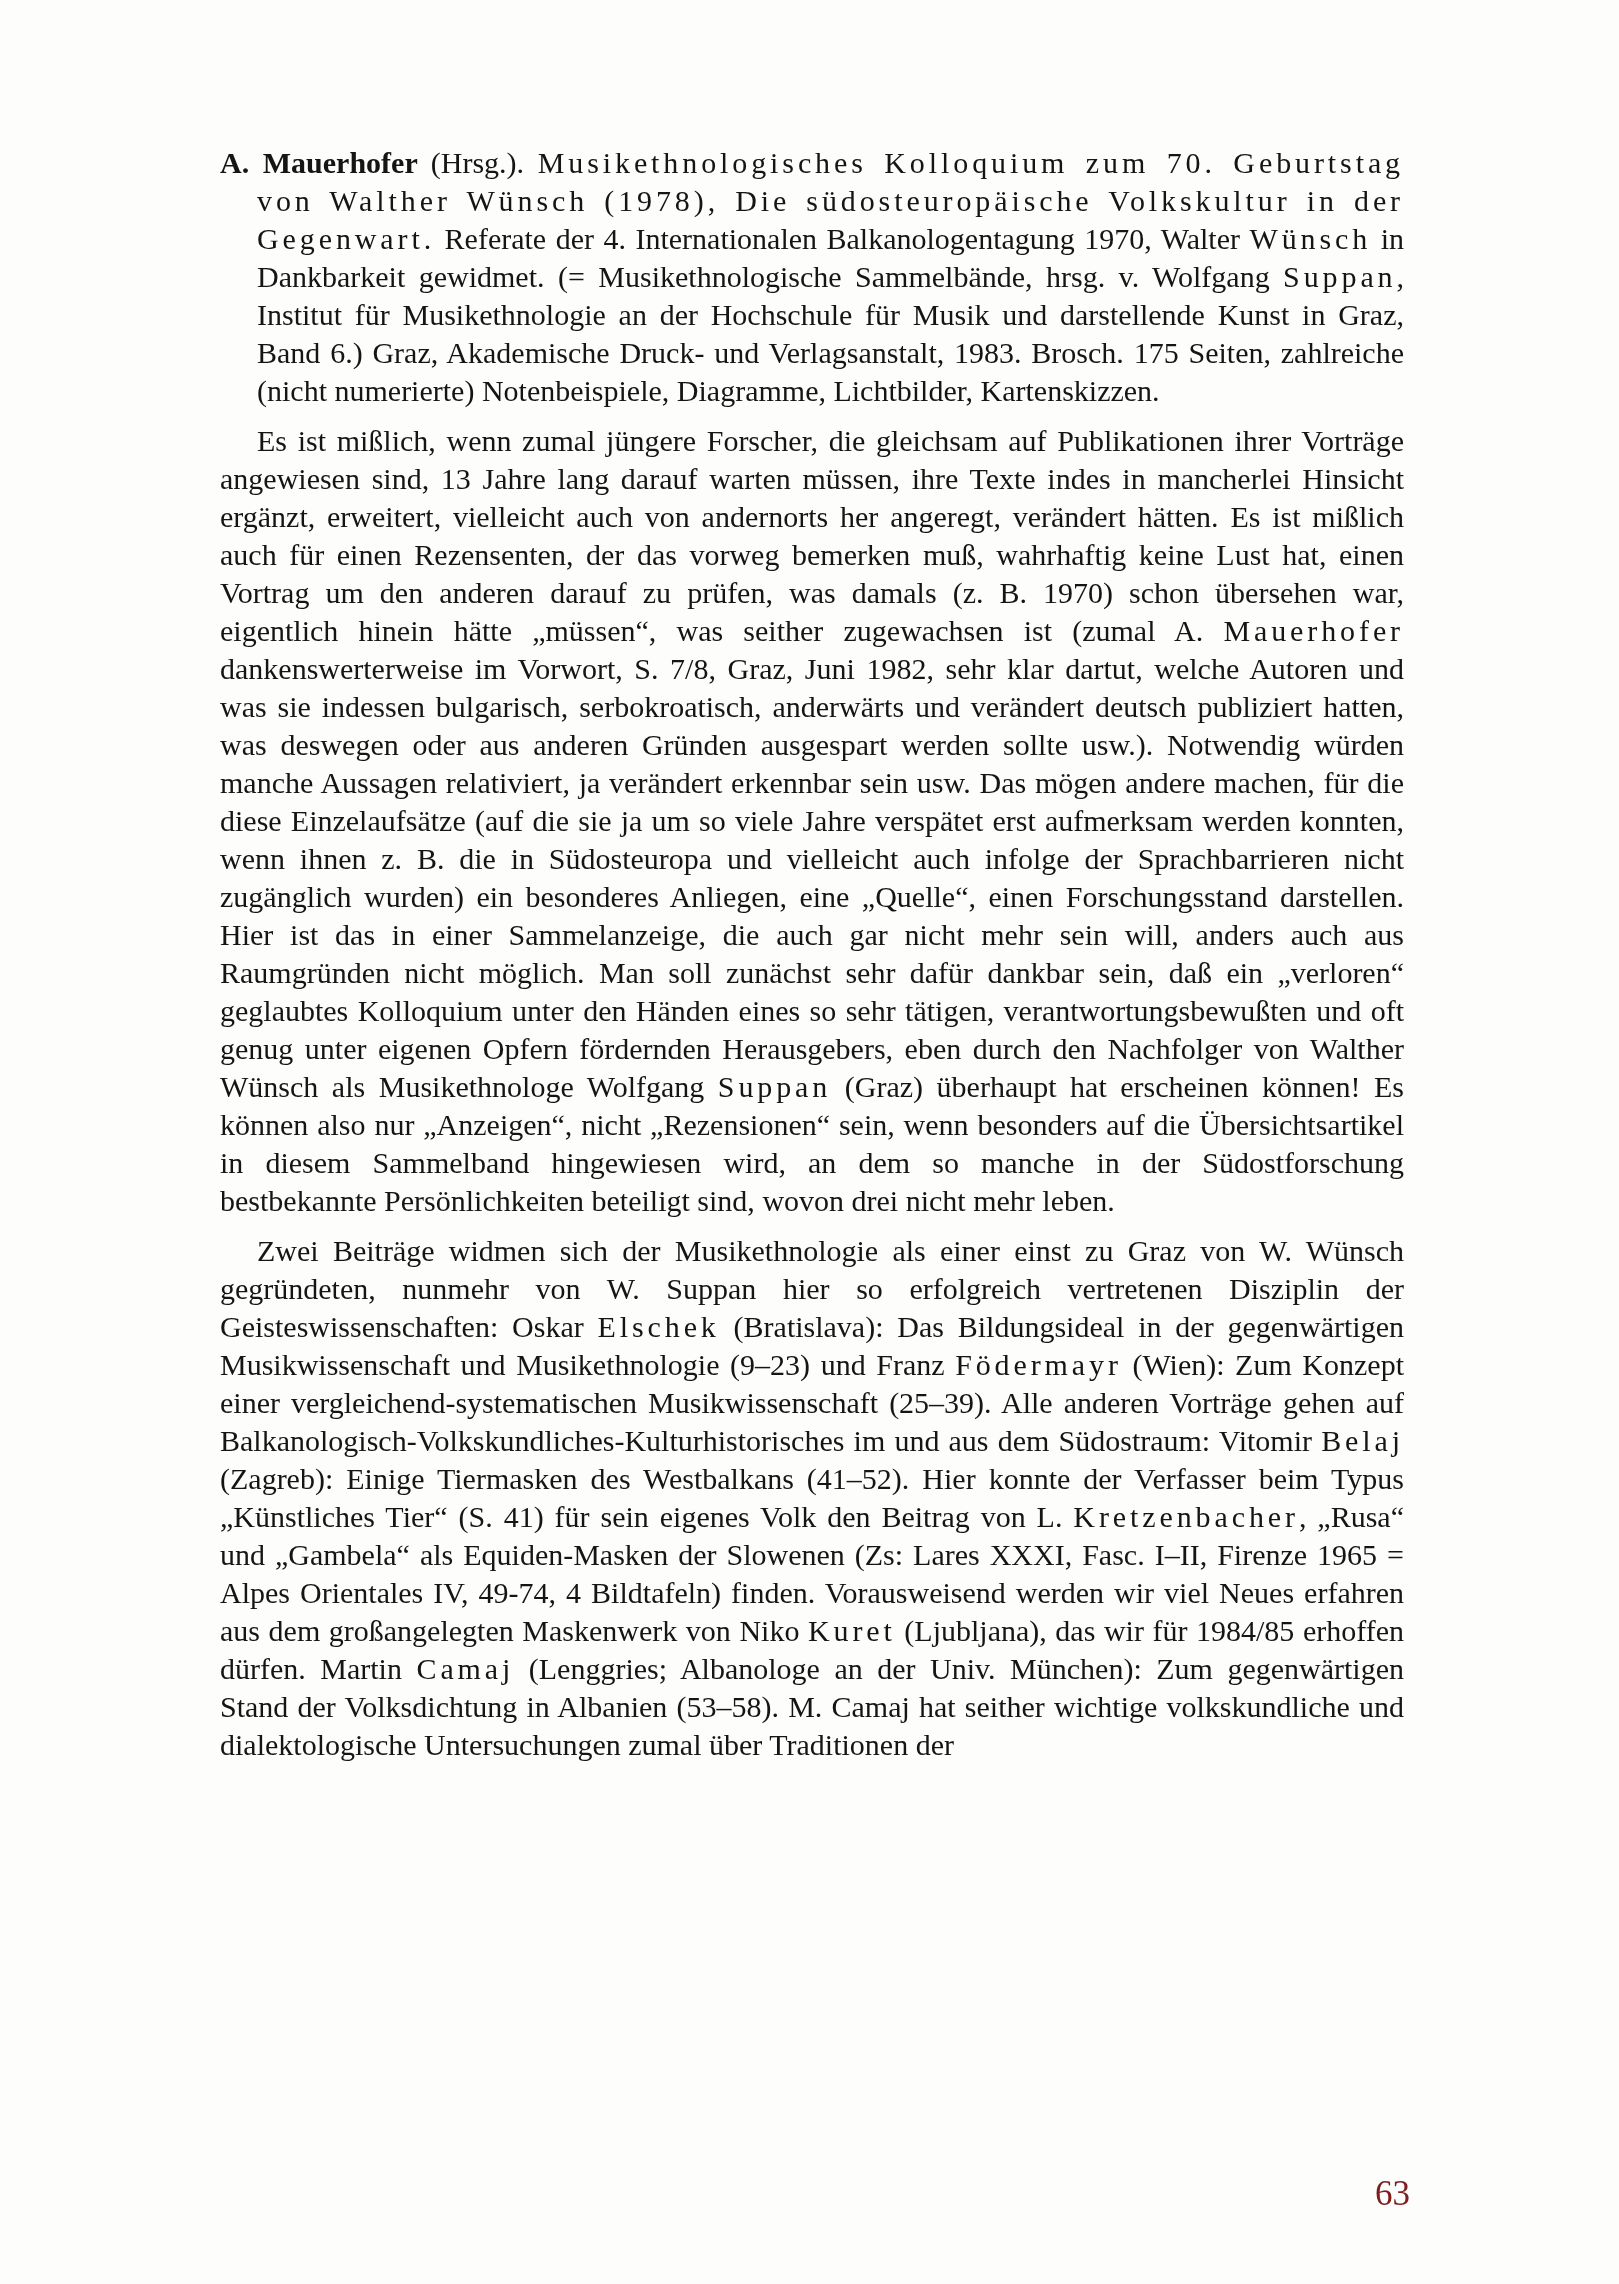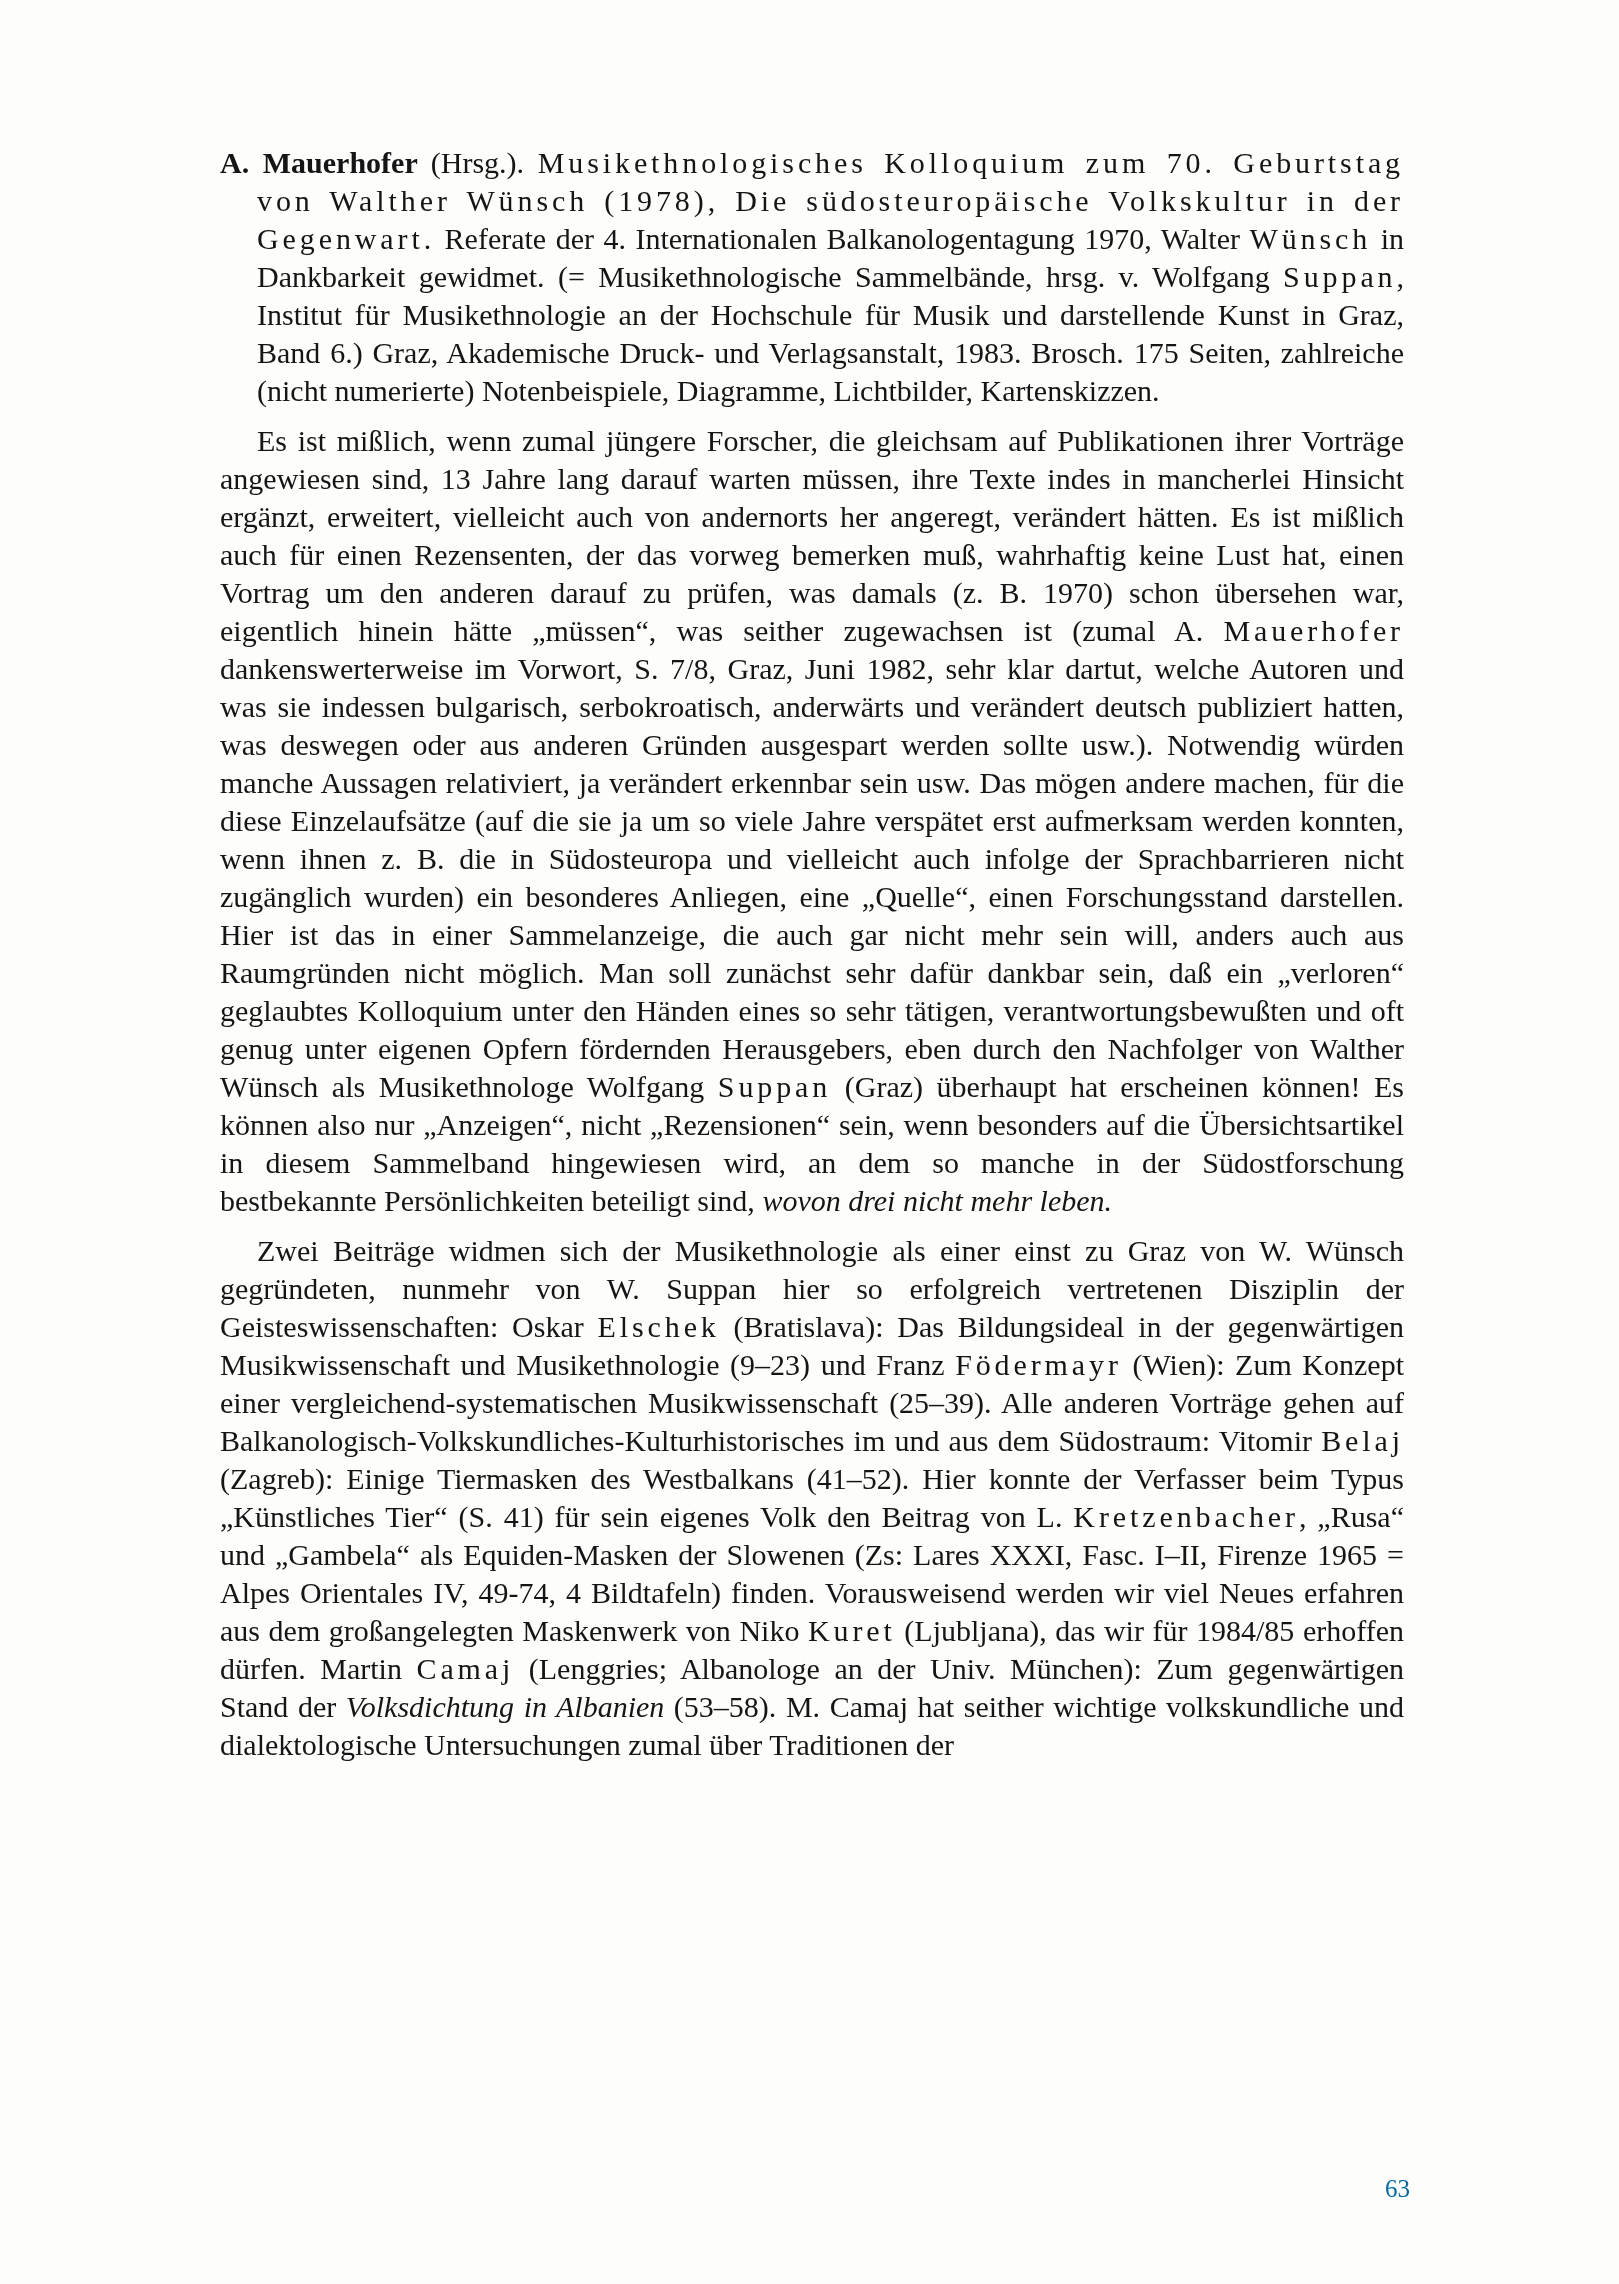--- a/index.html
+++ b/index.html
@@ -37,28 +37,28 @@
     text-indent: -37px;
   }
   
   p.body {
     text-indent: 37px;
     margin-top: 12px;
   }
   .seg-normal { }
   .seg-bold   { font-weight: bold; }
   .seg-spaced { letter-spacing: 0.13em; }
-  .seg-italic { font-style: italic; }
+  .seg-italic { }
   .page-number {
     position: absolute;
     top: 2176px;
     right: 209px;
-    font-size: 25px;
+    font-size: 35px;
     line-height: 1;
-    color: #0369a1;
+    color: #7f1d1d;
   }
 </style>
 </head>
 <body>
 
 <div class="page">
   <main class="text-block">
       <p class="citation"><span class="seg-bold">A. Mauerhofer </span><span class="seg-normal">(Hrsg.). </span><span class="seg-spaced">Musikethnologisches Kolloquium zum 70. Geburtstag von Walther Wünsch (1978), Die südosteuropäische Volkskultur in der Gegenwart.</span><span class="seg-normal"> Referate der 4. Internationalen Balkanologentagung 1970, Walter </span><span class="seg-spaced">Wünsch</span><span class="seg-normal"> in Dankbarkeit gewidmet. (= Musikethnologische Sammelbände, hrsg. v. Wolfgang </span><span class="seg-spaced">Suppan</span><span class="seg-normal">, Institut für Musikethnologie an der Hochschule für Musik und darstellende Kunst in Graz, Band 6.) Graz, Akademische Druck- und Verlagsanstalt, 1983. Brosch. 175 Seiten, zahlreiche (nicht numerierte) Notenbeispiele, Diagramme, Lichtbilder, Kartenskizzen.</span></p>
       <p class="body"><span class="seg-normal">Es ist mißlich, wenn zumal jüngere Forscher, die gleichsam auf Publikationen ihrer Vorträge angewiesen sind, 13 Jahre lang darauf warten müssen, ihre Texte indes in mancherlei Hinsicht ergänzt, erweitert, vielleicht auch von andernorts her angeregt, verändert hätten. Es ist mißlich auch für einen Rezensenten, der das vorweg bemerken muß, wahrhaftig keine Lust hat, einen Vortrag um den anderen darauf zu prüfen, was damals (z. B. 1970) schon übersehen war, eigentlich hinein hätte „müssen“, was seither zugewachsen ist (zumal A. </span><span class="seg-spaced">Mauerhofer</span><span class="seg-normal"> dankenswerterweise im Vorwort, S. 7/8, Graz, Juni 1982, sehr klar dartut, welche Autoren und was sie indessen bulgarisch, serbokroatisch, anderwärts und verändert deutsch publiziert hatten, was deswegen oder aus anderen Gründen ausgespart werden sollte usw.). Notwendig würden manche Aussagen relativiert, ja verändert erkennbar sein usw. Das mögen andere machen, für die diese Einzelaufsätze (auf die sie ja um so viele Jahre verspätet erst aufmerksam werden konnten, wenn ihnen z. B. die in Südosteuropa und vielleicht auch infolge der Sprachbarrieren nicht zugänglich wurden) ein besonderes Anliegen, eine „Quelle“, einen Forschungsstand darstellen. Hier ist das in einer Sammelanzeige, die auch gar nicht mehr sein will, anders auch aus Raumgründen nicht möglich. Man soll zunächst sehr dafür dankbar sein, daß ein „verloren“ geglaubtes Kolloquium unter den Händen eines so sehr tätigen, verantwortungsbewußten und oft genug unter eigenen Opfern fördernden Herausgebers, eben durch den Nachfolger von Walther Wünsch als Musikethnologe Wolfgang </span><span class="seg-spaced">Suppan</span><span class="seg-normal"> (Graz) überhaupt hat erscheinen können! Es können also nur „Anzeigen“, nicht „Rezensionen“ sein, wenn besonders auf die Übersichtsartikel in diesem Sammelband hingewiesen wird, an dem so manche in der Südostforschung bestbekannte Persönlichkeiten beteiligt sind, </span><span class="seg-italic">wovon drei nicht mehr leben.</span></p>
       <p class="body"><span class="seg-normal">Zwei Beiträge widmen sich der Musikethnologie als einer einst zu Graz von W. Wünsch gegründeten, nunmehr von W. Suppan hier so erfolgreich vertretenen Disziplin der Geisteswissenschaften: Oskar </span><span class="seg-spaced">Elschek</span><span class="seg-normal"> (Bratislava): Das Bildungsideal in der gegenwärtigen Musikwissenschaft und Musikethnologie (9–23) und Franz </span><span class="seg-spaced">Födermayr</span><span class="seg-normal"> (Wien): Zum Konzept einer vergleichend-systematischen Musikwissenschaft (25–39). Alle anderen Vorträge gehen auf Balkanologisch-Volkskundliches-Kulturhistorisches im und aus dem Südostraum: Vitomir </span><span class="seg-spaced">Belaj</span><span class="seg-normal"> (Zagreb): Einige Tiermasken des Westbalkans (41–52). Hier konnte der Verfasser beim Typus „Künstliches Tier“ (S. 41) für sein eigenes Volk den Beitrag von L. </span><span class="seg-spaced">Kretzenbacher</span><span class="seg-normal">, „Rusa“ und „Gambela“ als Equiden-Masken der Slowenen (Zs: Lares XXXI, Fasc. I–II, Firenze 1965 = Alpes Orientales IV, 49-74, 4 Bildtafeln) finden. Vorausweisend werden wir viel Neues erfahren aus dem großangelegten Maskenwerk von Niko </span><span class="seg-spaced">Kuret</span><span class="seg-normal"> (Ljubljana), das wir für 1984/85 erhoffen dürfen. Martin </span><span class="seg-spaced">Camaj</span><span class="seg-normal"> (Lenggries; Albanologe an der Univ. München): Zum gegenwärtigen Stand der </span><span class="seg-italic">Volksdichtung in Albanien</span><span class="seg-normal"> (53–58). M. Camaj hat seither wichtige volkskundliche und dialektologische Untersuchungen zumal über Traditionen der</span></p>

